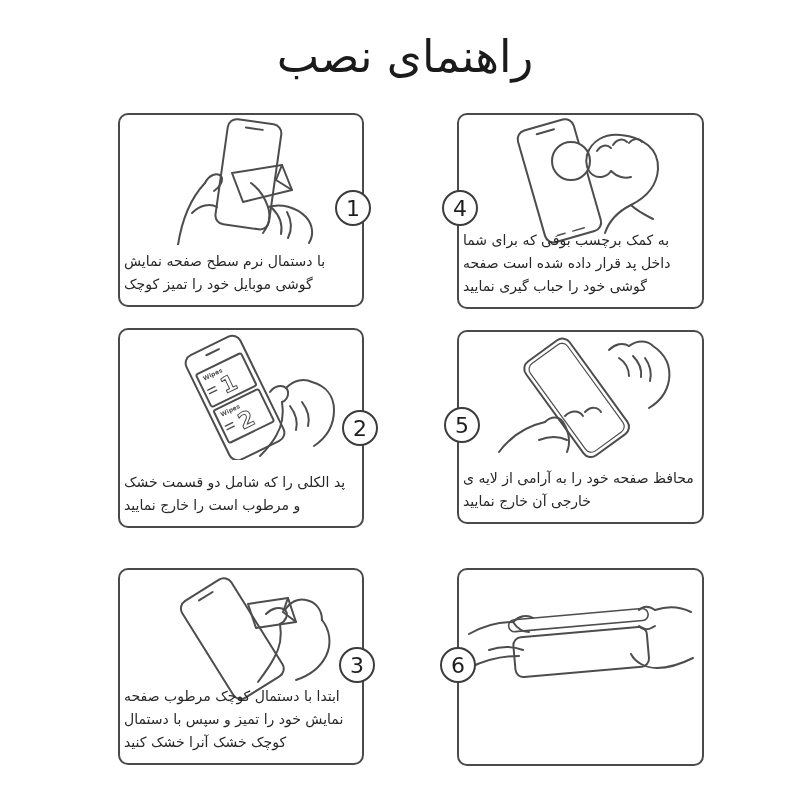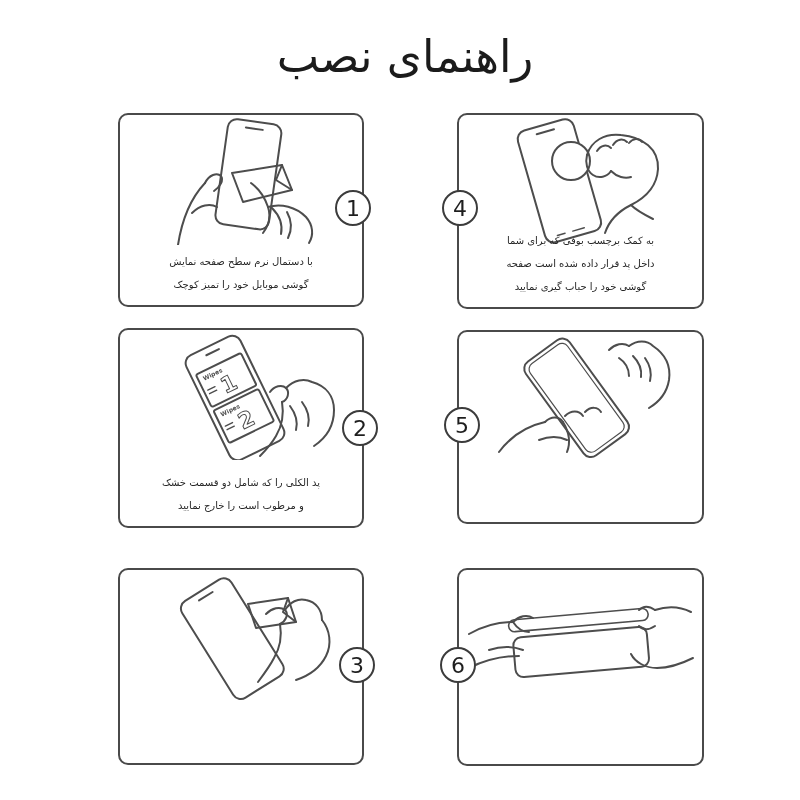--- a/index.html
+++ b/index.html
@@ -12,22 +12,22 @@
     font-size:45px;color:#1b1b1b;direction:rtl;letter-spacing:0;
   }
   .step-box{
     position:absolute;border:2px solid #4a4a4a;border-radius:10px;background:#ffffff;
   }
   .illu{
     position:absolute;top:0;left:0;width:100%;height:130px;
     stroke:#4d4d4d;fill:none;stroke-width:2;stroke-linecap:round;stroke-linejoin:round;
   }
   .caption{
-    position:absolute;left:4px;right:4px;bottom:9px;text-align:center;
-    font-size:10px;line-height:23px;color:#272727;direction:rtl;white-space:pre-line;
+    position:absolute;left:4px;right:4px;bottom:9px;text-align:left;
+    font-size:14px;line-height:23px;color:#272727;direction:rtl;white-space:pre-line;
   }
   .num-circle{
     position:absolute;width:36px;height:36px;border-radius:50%;
     border:2px solid #3c3c3c;background:#ffffff;box-sizing:border-box;
     display:flex;align-items:center;justify-content:center;
     font-size:22px;color:#1e1e1e;z-index:3;
   }
   .sachet-label{font-size:6px;fill:#4d4d4d;stroke:none;font-weight:bold;}
   .sachet-num{font-size:22px;fill:#ffffff;stroke:#4d4d4d;stroke-width:1;font-weight:bold;}
 </style>
@@ -108,20 +108,23 @@
         <path d="M128,34 L168,28 L176,52 L136,58 Z"></path>
         <path d="M168,28 L163,42 L176,52"></path>
       </g>
       <g>
         <path d="M146,44 C152,38 160,36 165,40 C169,44 166,51 160,54"></path>
         <path d="M165,40 C170,32 178,28 186,30 C196,32 202,40 202,50"></path>
         <path d="M202,50 C210,60 212,74 206,86 C200,98 188,106 176,110"></path>
         <path d="M160,54 C162,66 160,78 154,88 C150,96 144,104 138,112"></path>
       </g>
     </svg>
+    <div class="caption">ابتدا با دستمال کوچک مرطوب صفحه
+نمایش خود را تمیز و سپس با دستمال
+کوچک خشک آنرا خشک کنید</div>
   </section>
   <div class="num-circle" style="left:339px;top:647px">3</div>
 
   <section class="step-box" style="left:457px;top:113px;width:243px;height:192px">
     <svg class="illu" viewBox="0 0 243 130">
       <g transform="rotate(-16 100 68)">
         <rect x="72" y="8" width="58" height="116" rx="9"></rect>
         <line x1="92" y1="15" x2="110" y2="15"></line>
         <line x1="84" y1="118" x2="92" y2="118" stroke-width="1.4"></line>
         <line x1="100" y1="118" x2="112" y2="118" stroke-width="1.4"></line>
@@ -158,20 +161,22 @@
       </g>
       <g>
         <path d="M40,120 C52,104 68,94 86,90"></path>
         <path d="M86,90 C92,84 100,84 104,90"></path>
         <path d="M106,84 C112,78 120,78 124,84"></path>
         <path d="M126,80 C132,74 139,75 142,80"></path>
         <path d="M80,108 C90,104 100,104 108,108"></path>
         <path d="M104,90 C110,100 112,110 108,120"></path>
       </g>
     </svg>
+    <div class="caption">محافظ صفحه خود را به آرامی از لایه ی
+خارجی آن خارج نمایید</div>
   </section>
   <div class="num-circle" style="left:444px;top:407px">5</div>
 
   <section class="step-box" style="left:457px;top:568px;width:243px;height:194px">
     <svg class="illu" viewBox="0 0 243 130">
       <g transform="rotate(-5 122 80)">
         <rect x="55" y="62" width="134" height="40" rx="8"></rect>
         <rect x="52" y="44" width="140" height="12" rx="6" stroke-width="1.6"></rect>
       </g>
       <g>

